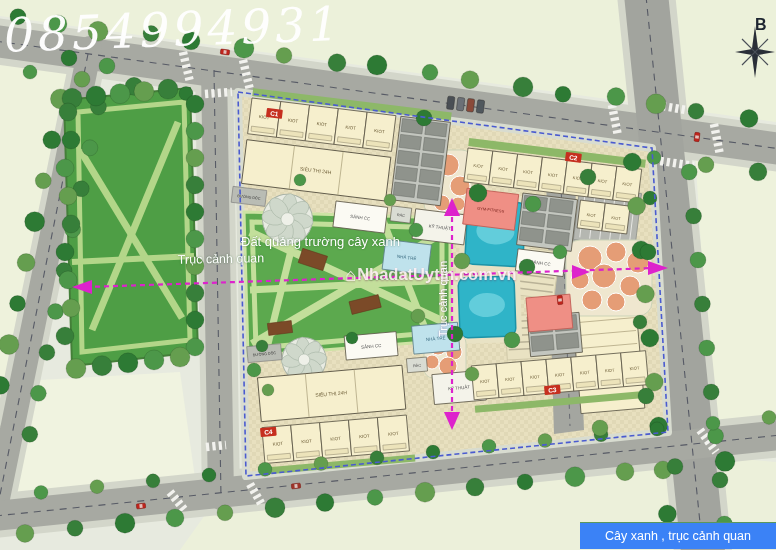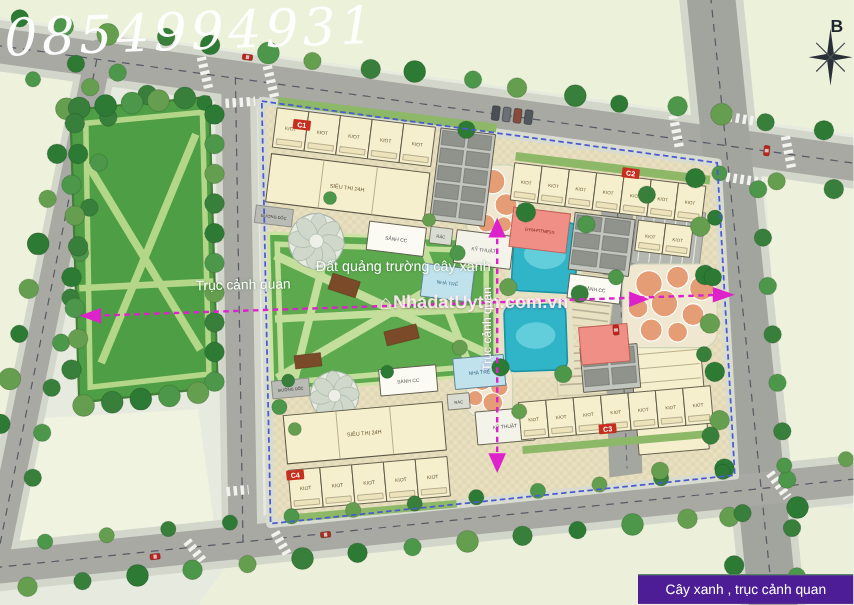--- a/index.html
+++ b/index.html
@@ -7,30 +7,30 @@
          background:#e7eadf;font-family:"Liberation Sans",sans-serif;}
   #map{position:absolute;left:0;top:0;}
   .ov{position:absolute;color:#fff;}
   #wm-phone{left:4px;top:2px;width:330px;font-family:"DejaVu Serif",serif;
     font-style:italic;font-size:47px;letter-spacing:4px;opacity:.97;
     transform:rotate(-2deg);white-space:nowrap;}
   #park-label{left:73px;top:230px;width:132px;text-align:center;font-size:12.5px;
     line-height:1.25;text-shadow:0 0 2px rgba(20,80,20,.6);}
   #axis-h-label{left:156px;top:252px;width:130px;text-align:center;font-size:12.5px;
     transform:rotate(-1deg);text-shadow:0 0 2px rgba(20,80,20,.6);white-space:nowrap;}
-  #plaza-label{left:230px;top:234px;width:216px;text-align:right;font-size:13px;
+  #plaza-label{left:241px;top:234px;width:216px;text-align:left;font-size:13px;
     line-height:1.2;text-shadow:0 0 2px rgba(20,80,20,.6);}
   #plaza-label .l2{font-size:12px;transform:translateX(45px);}
   #axis-v-label{left:388px;top:293px;width:110px;text-align:center;font-size:11px;
     transform:rotate(-90deg);text-shadow:0 0 2px rgba(120,20,120,.5);white-space:nowrap;}
   #wm-site{left:318px;top:265px;width:226px;text-align:center;font-size:16.5px;
     font-weight:bold;color:#fff2f6;opacity:.88;text-shadow:0 1px 2px rgba(110,40,80,.45);
     white-space:nowrap;}
   #wm-site .house{font-size:18px;vertical-align:-1px;margin-right:1px;}
-  #legend{left:580px;top:522px;width:196px;height:26px;background:#4c1d95;
+  #legend{left:580px;top:522px;width:196px;height:26px;background:#3b82f6;
     border-top:1px solid #5b975c;display:flex;align-items:center;justify-content:center;
     font-size:12.5px;color:#fff;}
   #compass-b{left:755px;top:16px;font-size:16px;font-weight:bold;color:#1d2530;}
 </style>
 </head>
 <body>
 
 <div id="stage">
 
 <svg id="map" width="776" height="550" viewBox="0 0 776 550" xmlns="http://www.w3.org/2000/svg">

